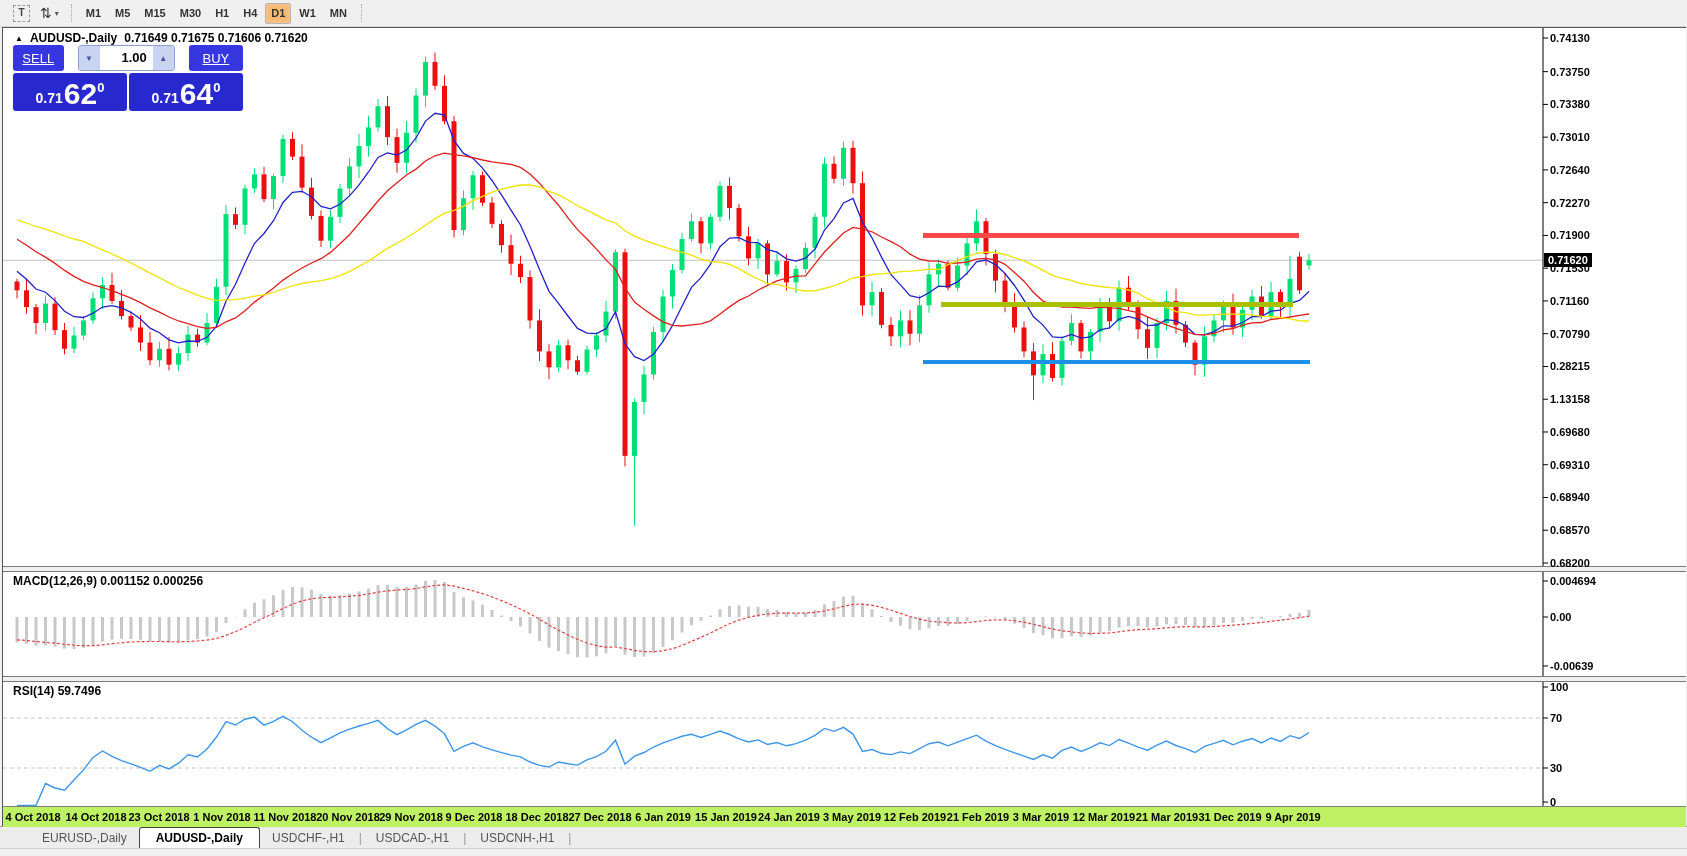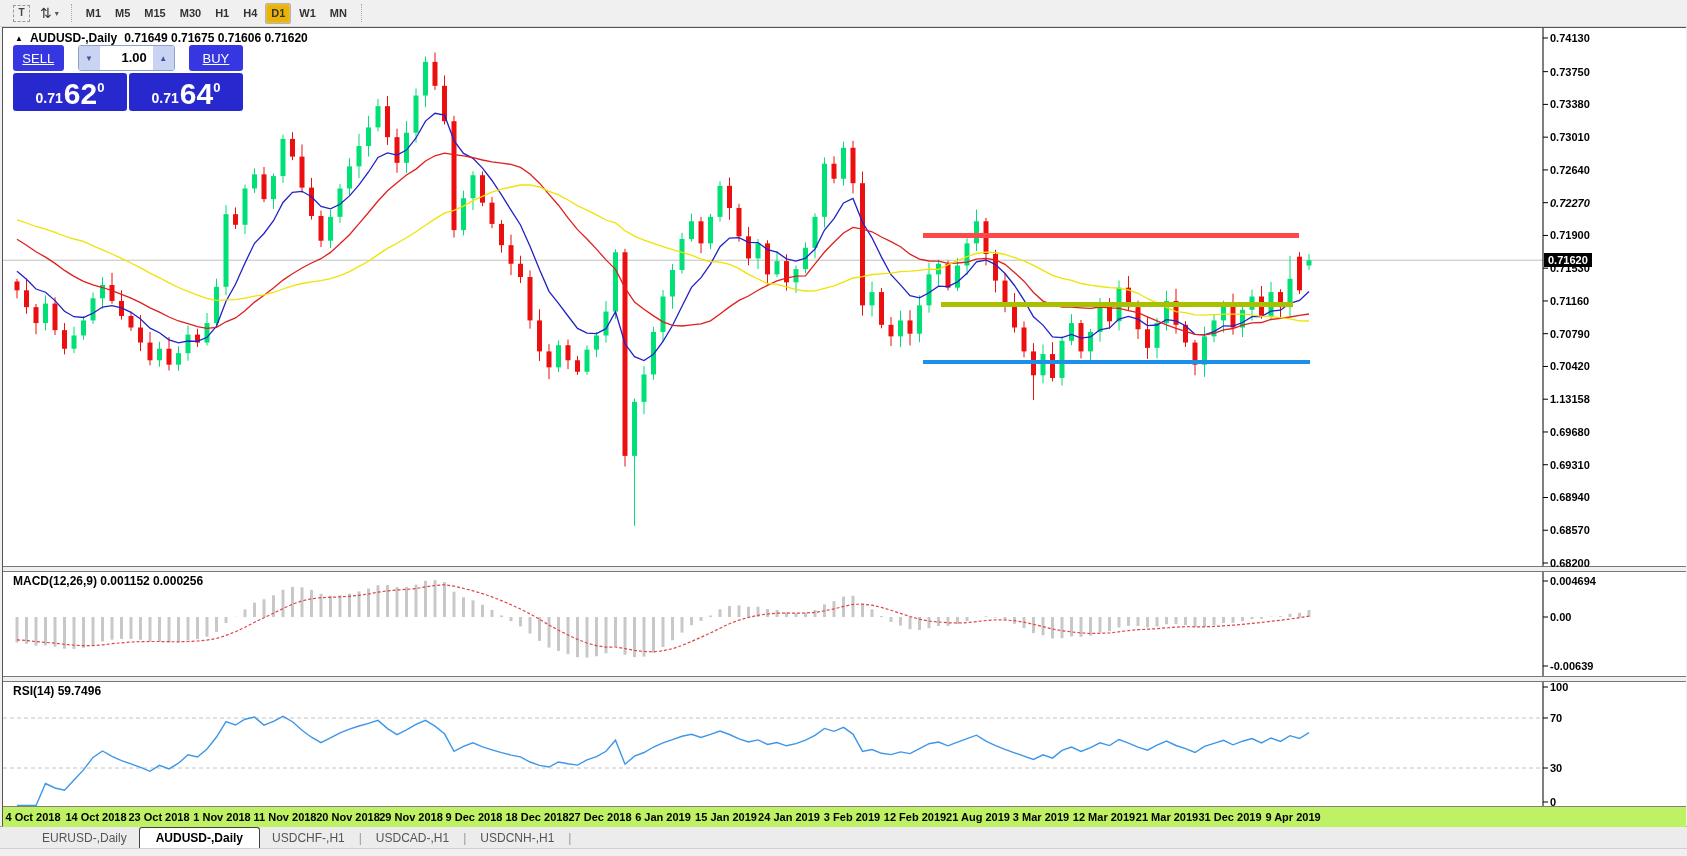--- a/index.html
+++ b/index.html
@@ -23,21 +23,21 @@
     font-size:10px;font-weight:bold;color:#444;line-height:14px;text-align:center;
   }
   .arrows-glyph{font-size:14px;color:#333;}
   .caret{font-size:8px;color:#555;margin-left:3px;}
   .vsep{border-left:1px dotted #a8a8a8;height:18px;margin:0 7px;}
   .tf-btn{
     background:transparent;border:1px solid transparent;border-radius:2px;
     font-size:11px;font-weight:bold;color:#333;height:21px;min-width:26px;
     padding:0 5px;margin:0 1px;cursor:pointer;font-family:"Liberation Sans",sans-serif;
   }
-  .tf-btn.active{background:#eab308;border:1px solid #b4b4b4;box-shadow:inset 0 0 2px #ddd;}
+  .tf-btn.active{background:#fdba74;border:1px solid #b4b4b4;box-shadow:inset 0 0 2px #ddd;}
   
   #chart-window{
     position:absolute;left:2px;top:27px;width:1683px;height:798px;
     background:#fff;border:1px solid #555;border-right:none;box-sizing:content-box;
   }
   #chart-svg{position:absolute;left:0;top:0;z-index:1;}
   .panel-sep{
     position:absolute;left:0;width:1683px;height:4px;background:#f0f0f0;
     border-top:1px solid #787878;border-bottom:1px solid #787878;z-index:3;
   }
@@ -615,26 +615,26 @@
 
   <div class="ind-label" style="top:546px">MACD(12,26,9) 0.001152 0.000256</div>
   <div class="ind-label" style="top:656px">RSI(14) 59.7496</div>
 
   <div id="yaxis-labels">
       <div class="ytick" style="top: 4px;">0.74130</div>
       <div class="ytick" style="top: 37.6425px;">0.73750</div>
       <div class="ytick" style="top: 70.3997px;">0.73380</div>
       <div class="ytick" style="top: 103.157px;">0.73010</div>
       <div class="ytick" style="top: 135.914px;">0.72640</div>
-      <div class="ytick" style="top: 168.671px; font-style: italic;">0.72270</div>
+      <div class="ytick" style="top: 168.671px;">0.72270</div>
       <div class="ytick" style="top: 201.428px;">0.71900</div>
       <div class="ytick" style="top: 234.185px;">0.71530</div>
       <div class="ytick" style="top: 266.943px;">0.71160</div>
       <div class="ytick" style="top: 299.7px;">0.70790</div>
-      <div class="ytick" style="top: 332.457px;">0.70420</div>
+      <div class="ytick" style="top: 332.457px;">0.28215</div>
       <div class="ytick" style="top: 365.214px;">1.13158</div>
       <div class="ytick" style="top: 397.971px;">0.69680</div>
       <div class="ytick" style="top: 430.728px;">0.69310</div>
       <div class="ytick" style="top: 463.486px;">0.68940</div>
       <div class="ytick" style="top: 496.243px;">0.68570</div>
       <div class="ytick" style="top: 529px;">0.68200</div>
       <div class="ytick" style="top: 547.006px;">0.004694</div>
       <div class="ytick" style="top: 583px;">0.00</div>
       <div class="ytick" style="top: 631.999px;">-0.00639</div>
       <div class="ytick" style="top: 653px;">100</div>
@@ -650,23 +650,23 @@
       <div class="dtick" style="left: 219px;">1 Nov 2018</div>
       <div class="dtick" style="left: 282px;">11 Nov 2018</div>
       <div class="dtick" style="left: 345px;">20 Nov 2018</div>
       <div class="dtick" style="left: 408px;">29 Nov 2018</div>
       <div class="dtick" style="left: 471px;">9 Dec 2018</div>
       <div class="dtick" style="left: 534px;">18 Dec 2018</div>
       <div class="dtick" style="left: 597px;">27 Dec 2018</div>
       <div class="dtick" style="left: 660px;">6 Jan 2019</div>
       <div class="dtick" style="left: 723px;">15 Jan 2019</div>
       <div class="dtick" style="left: 786px;">24 Jan 2019</div>
-      <div class="dtick" style="left: 849px;">3 Feb 2019</div>
+      <div class="dtick" style="left: 849px;">3 May 2019</div>
       <div class="dtick" style="left: 912px;">12 Feb 2019</div>
-      <div class="dtick" style="left: 975px;">21 Aug 2019</div>
+      <div class="dtick" style="left: 975px;">21 Feb 2019</div>
       <div class="dtick" style="left: 1038px;">3 Mar 2019</div>
       <div class="dtick" style="left: 1101px;">12 Mar 2019</div>
       <div class="dtick" style="left: 1164px;">21 Mar 2019</div>
       <div class="dtick" style="left: 1227px;">31 Dec 2019</div>
       <div class="dtick" style="left: 1290px;">9 Apr 2019</div>
     </div>
 </div>
 
 <div id="tab-bar">
     <div class="tab">EURUSD-,Daily</div>

